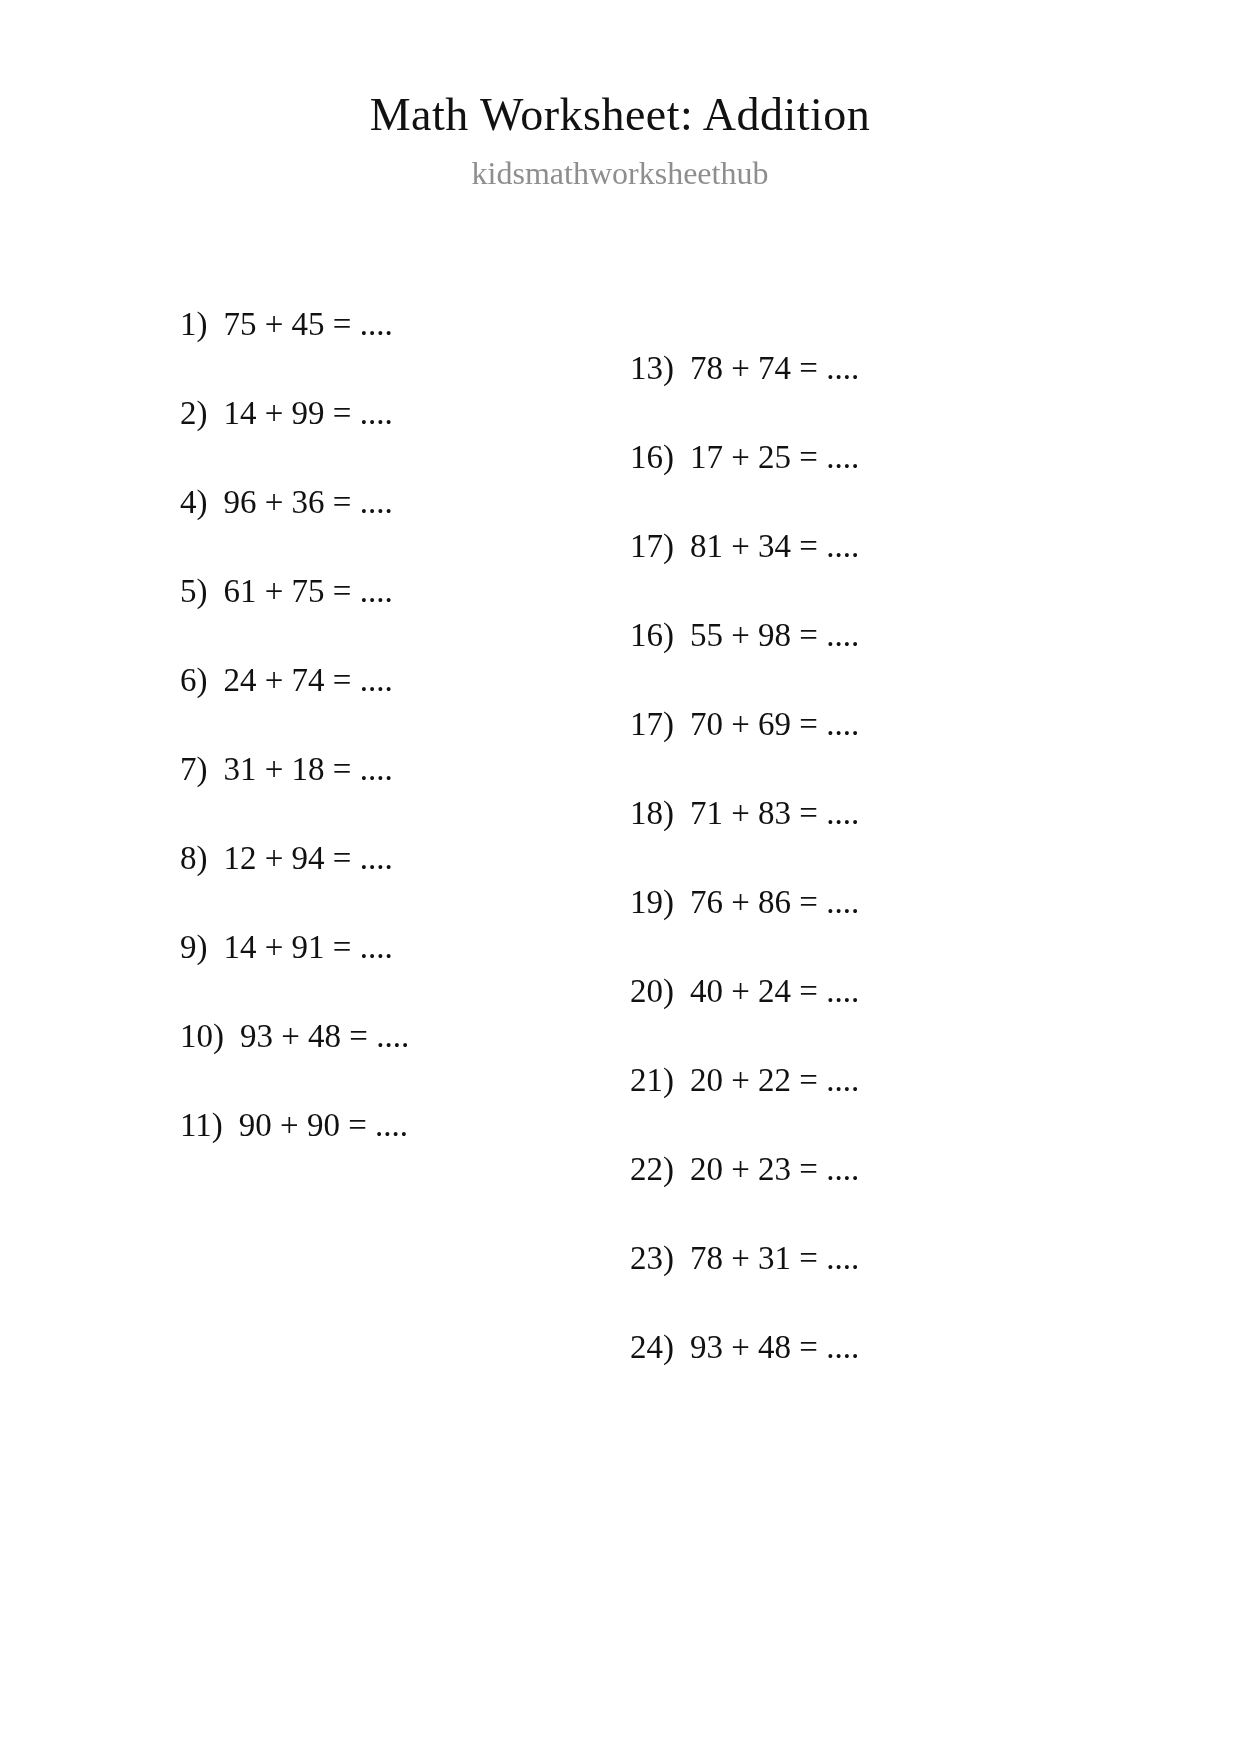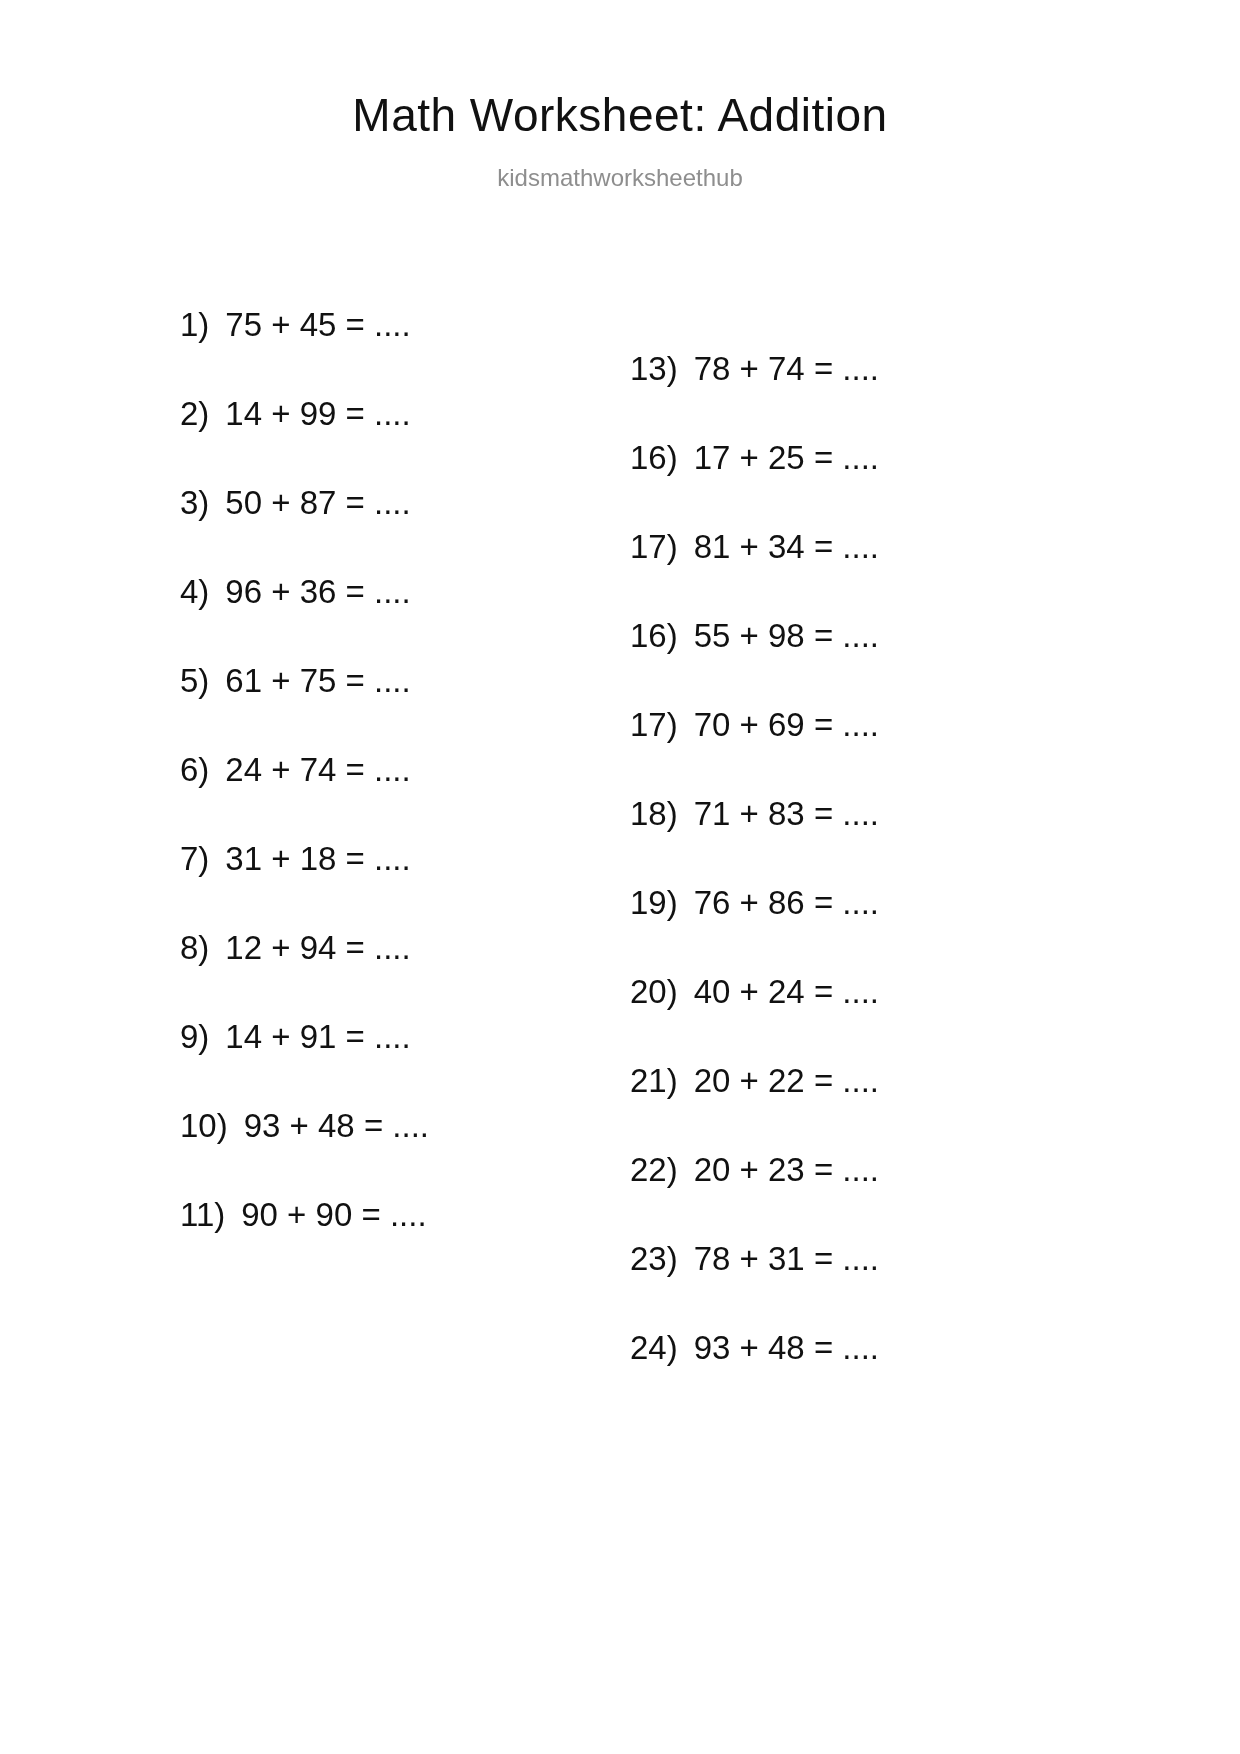--- a/index.html
+++ b/index.html
@@ -7,37 +7,37 @@
     --subtitle: #8e8e8e;
     --bg: #ffffff;
   }
   * { margin: 0; padding: 0; box-sizing: border-box; }
   html, body { background: #ffffff; }
   .page {
     position: relative;
     width: 1240px;
     height: 1754px;
     background: var(--bg);
-    font-family: Liberation Sans, sans-serif;
+    font-family: Liberation Serif, serif;
     color: var(--text);
     overflow: hidden;
   }
   .header {
     padding-top: 88px;
     text-align: center;
   }
   .title {
     font-size: 46px;
     font-weight: 400;
     letter-spacing: 0.5px;
     color: var(--text);
   }
   .subtitle {
-    margin-top: 22px;
-    font-size: 24px;
+    margin-top: 14px;
+    font-size: 32px;
     font-weight: 400;
     color: var(--subtitle);
   }
   .problems {
     display: flex;
     padding-left: 180px;
     margin-top: 116px;
   }
   .col {
     display: flex;
@@ -61,21 +61,20 @@
 
 <div class="page">
   <div class="header">
     <div class="title">Math Worksheet: Addition</div>
     <div class="subtitle">kidsmathworksheethub</div>
   </div>
   <div class="problems">
     <div class="col col-left">
         <div class="problem-row"><span class="p-num">1)</span><span class="p-expr">75 + 45 = ....</span></div>
         <div class="problem-row"><span class="p-num">2)</span><span class="p-expr">14 + 99 = ....</span></div>
-        <div class="problem-row"><span class="p-num">3)</span><span class="p-expr">50 + 87 = ....</span></div>
         <div class="problem-row"><span class="p-num">4)</span><span class="p-expr">96 + 36 = ....</span></div>
         <div class="problem-row"><span class="p-num">5)</span><span class="p-expr">61 + 75 = ....</span></div>
         <div class="problem-row"><span class="p-num">6)</span><span class="p-expr">24 + 74 = ....</span></div>
         <div class="problem-row"><span class="p-num">7)</span><span class="p-expr">31 + 18 = ....</span></div>
         <div class="problem-row"><span class="p-num">8)</span><span class="p-expr">12 + 94 = ....</span></div>
         <div class="problem-row"><span class="p-num">9)</span><span class="p-expr">14 + 91 = ....</span></div>
         <div class="problem-row"><span class="p-num">10)</span><span class="p-expr">93 + 48 = ....</span></div>
         <div class="problem-row"><span class="p-num">11)</span><span class="p-expr">90 + 90 = ....</span></div>
       </div>
     <div class="col col-right">

